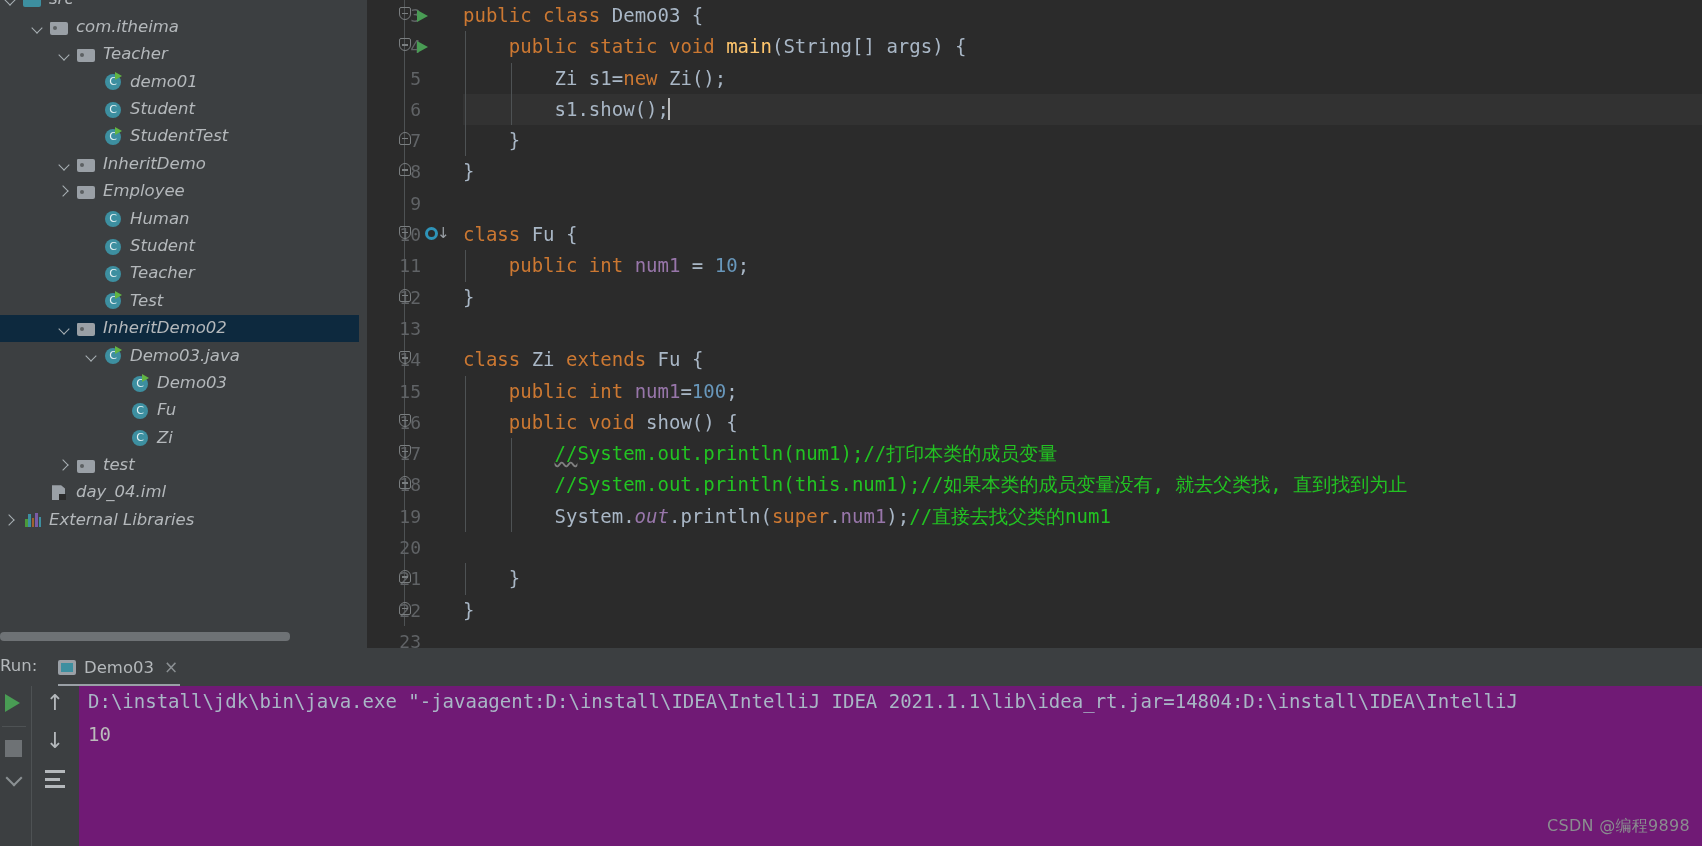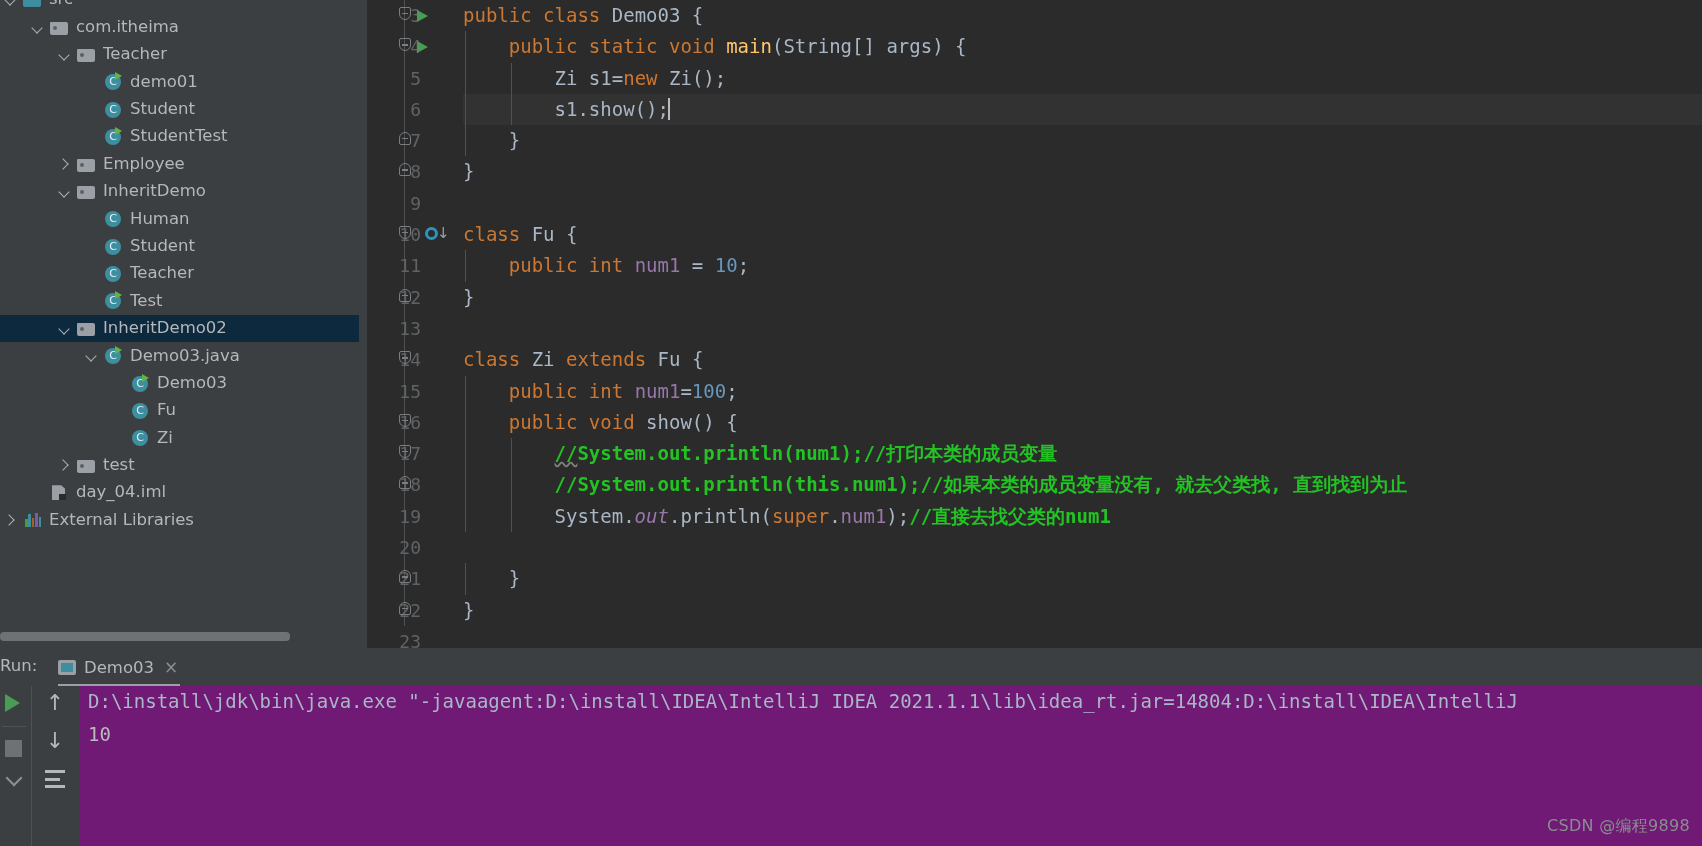--- a/index.html
+++ b/index.html
@@ -174,21 +174,21 @@
   }
   .ic.scratch::after {
     content: "";
     position: absolute;
     left: 7px; top: 7px;
     width: 11px; height: 11px;
     border-radius: 50%;
     background: #3d8fa0;
     box-shadow: inset 0 0 0 1.5px #3c3f41;
   }
-  .tree-label { line-height: 1; }
+  .tree-label { line-height: 1; font-style: italic; }
 
   .h-scroll {
     position: absolute;
     left: 0;
     top: 632px;
     width: 290px;
     height: 9px;
     background: #6e7275;
     border-radius: 4px;
   }
@@ -319,21 +319,21 @@
     background: #bbbbbb;
     vertical-align: -4px;
     margin-left: -1px;
   }
   
   .kw   { color: #cc7832; }
   .cls2 { color: #a9b7c6; }
   .id   { color: #a9b7c6; }
   .num  { color: #6897bb; }
   .fn   { color: #ffc66d; }
-  .cmt  { color: #22c322; font-weight: bold; }
+  .cmt  { color: #22c322; }
   .fld  { color: #9876aa; }
   .stat { color: #9876aa; font-style: italic; }
   .pun  { color: #a9b7c6; }
   .squiggle {
     text-decoration: underline wavy #808080;
     text-decoration-skip-ink: none;
   }
 
   
   .run-panel {
@@ -526,29 +526,29 @@
         <div class="tree-row">
           <span style="display: inline-block; flex: 0 0 auto; width: 85px;"></span>
           <span class="arrow "></span>
           <span class="ic cls runnable">
             <span class="runarrow"></span>
           </span>
           <span class="tree-label">StudentTest</span>
         </div>
         <div class="tree-row">
           <span style="display: inline-block; flex: 0 0 auto; width: 58px;"></span>
+          <span class="arrow down"></span>
+          <span class="ic folder"></span>
+          <span class="tree-label">InheritDemo</span>
+        </div>
+        <div class="tree-row">
+          <span style="display: inline-block; flex: 0 0 auto; width: 58px;"></span>
           <span class="arrow right"></span>
           <span class="ic folder"></span>
           <span class="tree-label">Employee</span>
-        </div>
-        <div class="tree-row">
-          <span style="display: inline-block; flex: 0 0 auto; width: 58px;"></span>
-          <span class="arrow down"></span>
-          <span class="ic folder"></span>
-          <span class="tree-label">InheritDemo</span>
         </div>
         <div class="tree-row">
           <span style="display: inline-block; flex: 0 0 auto; width: 85px;"></span>
           <span class="arrow "></span>
           <span class="ic cls"></span>
           <span class="tree-label">Human</span>
         </div>
         <div class="tree-row">
           <span style="display: inline-block; flex: 0 0 auto; width: 85px;"></span>
           <span class="arrow "></span>

